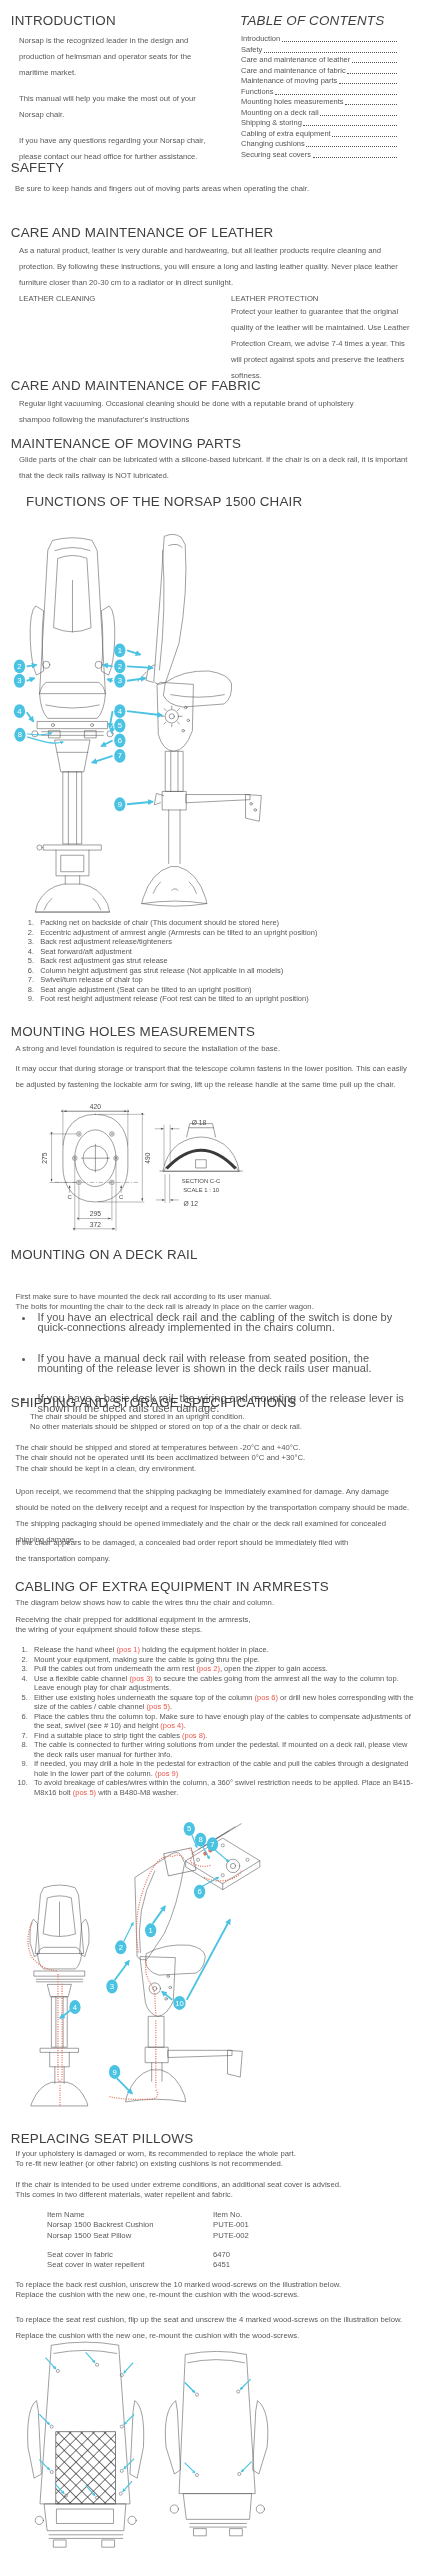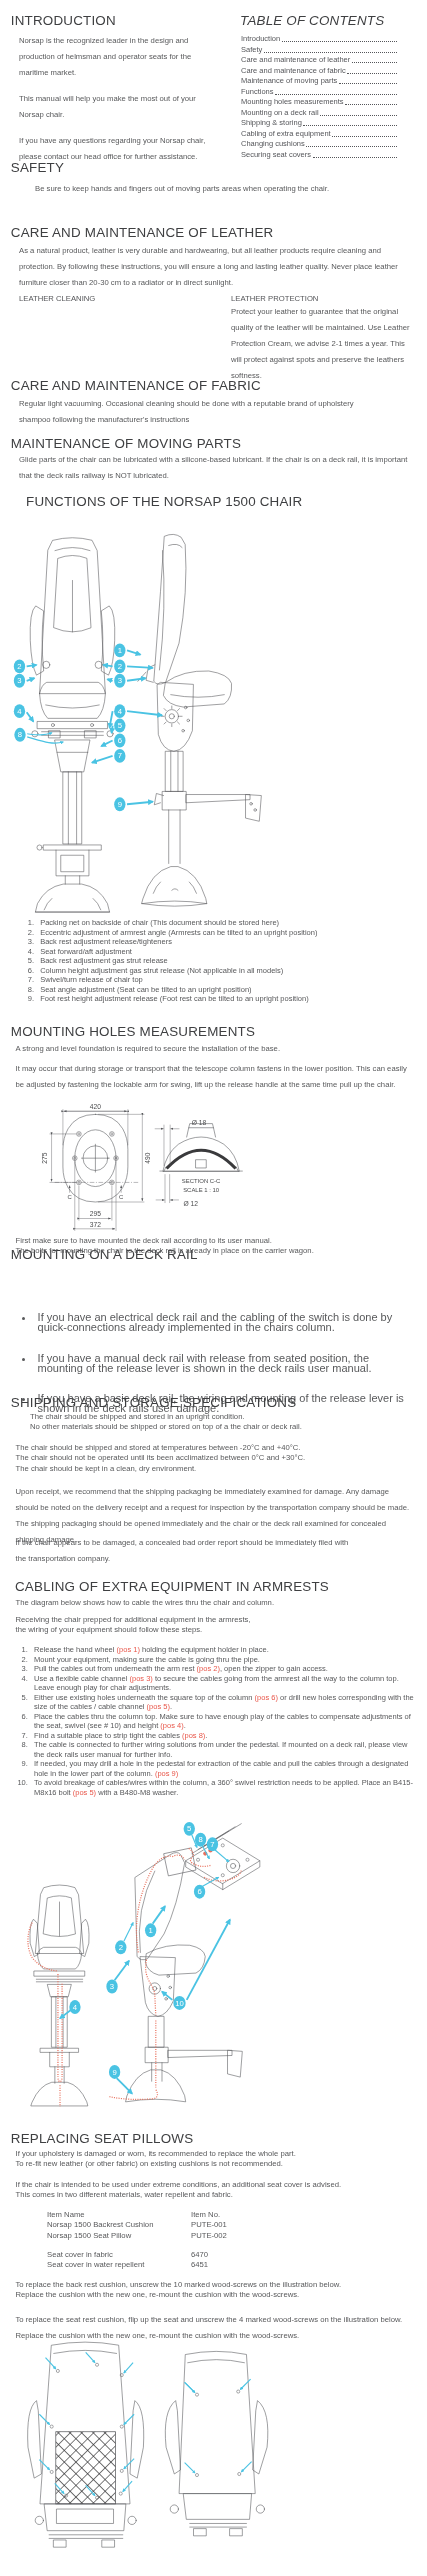--- a/index.html
+++ b/index.html
@@ -16,21 +16,21 @@
   .toc-label{white-space:nowrap;}
   .toc-dots{flex:1;border-bottom:1px dotted #55565a;margin:0 1px 2.1px 1.5px;}
   ol{margin:0;padding:0 0 0 15.5px;}
   ol li{font-size:7.5px;line-height:9.5px;padding-left:4.1px;}
   ul.bullets{margin:0;padding:0 0 0 16.5px;}
   ul.bullets li{font-size:11px;line-height:10.3px;padding-left:3.1px;margin-top:20px;}
   .pos{color:#e8564a;}
   table{border-collapse:collapse;}
   table td,table th{font-size:7.7px;line-height:10.3px;font-weight:normal;text-align:left;
     padding:0;vertical-align:top;color:#58595b;}
-  td:first-child,th:first-child{width:144px;}
+  td:first-child,th:first-child{width:166px;}
   tr.spacer td{height:8.8px;}
   
   .s{fill:none;stroke:#55565a;stroke-width:1.1;stroke-linejoin:round;stroke-linecap:round;}
   .dim{fill:none;stroke:#55565a;stroke-width:.8;}
   .dimt{font-size:13px;fill:#4a4b4d;}
   .dimt2{font-size:11.5px;fill:#4a4b4d;}
   .cal ellipse{fill:#4ac3e3;}
   .cal text{fill:#ffffff;font-size:15px;text-anchor:middle;}
   .arr{fill:none;stroke:#4ac3e3;stroke-width:3.6;}
   .arr2{fill:none;stroke:#4ac3e3;stroke-width:2.2;}
@@ -94,30 +94,30 @@
       <span class="toc-label">Changing cushions</span>
       <span class="toc-dots"></span>
     </div>
     <div class="toc-item">
       <span class="toc-label">Securing seat covers</span>
       <span class="toc-dots"></span>
     </div>
   </div>
 
 <div class="abs hd" style="left:10.8px;top:160px;">SAFETY</div>
-<div class="abs body" style="left:35px;top:181px;width:361px;">Be sure to keep hands and fingers out of moving parts areas when operating the chair.</div>
+<div class="abs body" style="left:15px;top:181px;width:361px;">Be sure to keep hands and fingers out of moving parts areas when operating the chair.</div>
 
 <div class="abs hd" style="left:10.8px;top:225px;">CARE AND MAINTENANCE OF LEATHER</div>
 <div class="abs body" style="left:19px;top:243px;width:390px;">As a natural product, leather is very durable and hardwearing, but all leather products require cleaning and protection. By following these instructions, you will ensure a long and lasting leather quality. Never place leather furniture closer than 20-30 cm to a radiator or in direct sunlight.</div>
 <div class="abs" style="left:19px;top:294px;width:195px;">
   <div class="sub">LEATHER CLEANING</div>
 </div>
 <div class="abs" style="left:231px;top:294px;width:181px;">
   <div class="sub">LEATHER PROTECTION</div>
-  <div class="body">Protect your leather to guarantee that the original quality of the leather will be maintained. Use Leather Protection Cream, we advise 2-1 times a year. This will protect against spots and preserve the leathers softness.</div>
+  <div class="body">Protect your leather to guarantee that the original quality of the leather will be maintained. Use Leather Protection Cream, we advise 7-4 times a year. This will protect against spots and preserve the leathers softness.</div>
 </div>
 
 <div class="abs hd" style="left:10.8px;top:378px;">CARE AND MAINTENANCE OF FABRIC</div>
 <div class="abs body" style="left:19px;top:396px;width:361px;">Regular light vacuuming. Occasional cleaning should be done with a reputable brand of upholstery shampoo following the manufacturer's instructions</div>
 
 <div class="abs hd" style="left:10.8px;top:436px;">MAINTENANCE OF MOVING PARTS</div>
 <div class="abs body" style="left:19px;top:452px;width:393px;">Glide parts of the chair can be lubricated with a silicone-based lubricant. If the chair is on a deck rail, it is important that the deck rails railway is NOT lubricated.</div>
 
 <div class="abs hd" style="left:26px;top:494px;">FUNCTIONS OF THE NORSAP 1500 CHAIR</div>
 
@@ -335,21 +335,21 @@
     <path class="dim" d="M320,136 V192 M329,136 V192"></path>
     <path class="dim" d="M302,186 H319" marker-end="url(#dah)"></path>
     <path class="dim" d="M347,186 H330" marker-end="url(#dah)"></path>
     <text class="dimt" x="356" y="198">Ø 12</text>
     <text class="dimt2" x="390" y="154" text-anchor="middle">SECTION C-C</text>
     <text class="dimt2" x="390" y="170" text-anchor="middle">SCALE 1 : 10</text>
   </g>
 </svg>
 
 <div class="abs hd" style="left:10.8px;top:1247px;">MOUNTING ON A DECK RAIL</div>
-<div class="abs" style="left:15.5px;top:1236px;width:392px;">
+<div class="abs" style="left:15.5px;top:1292px;width:392px;">
     <div class="line">First make sure to have mounted the deck rail according to its user manual.</div>
     <div class="line">The bolts for mounting the chair to the deck rail is already in place on the carrier wagon.</div>
   </div>
 <ul class="bullets abs" style="left:18px;top:1292px;width:372px;">
     <li>If you have an electrical deck rail and the cabling of the switch is done by quick-connections already implemented in the chairs column.</li>
     <li>If you have a manual deck rail with release from seated position, the mounting of the release lever is shown in the deck rails user manual.</li>
     <li>If you have a basic deck rail, the wiring and mounting of the release lever is shown in the deck rails user damage.</li>
   </ul>
 
 <div class="abs hd" style="left:10.8px;top:1395px;">SHIPPING AND STORAGE SPECIFICATIONS</div>

